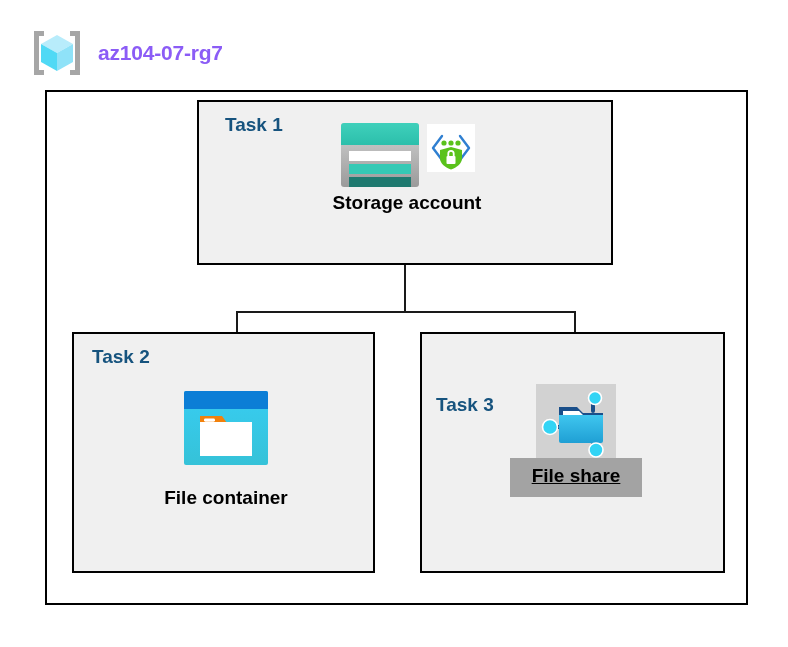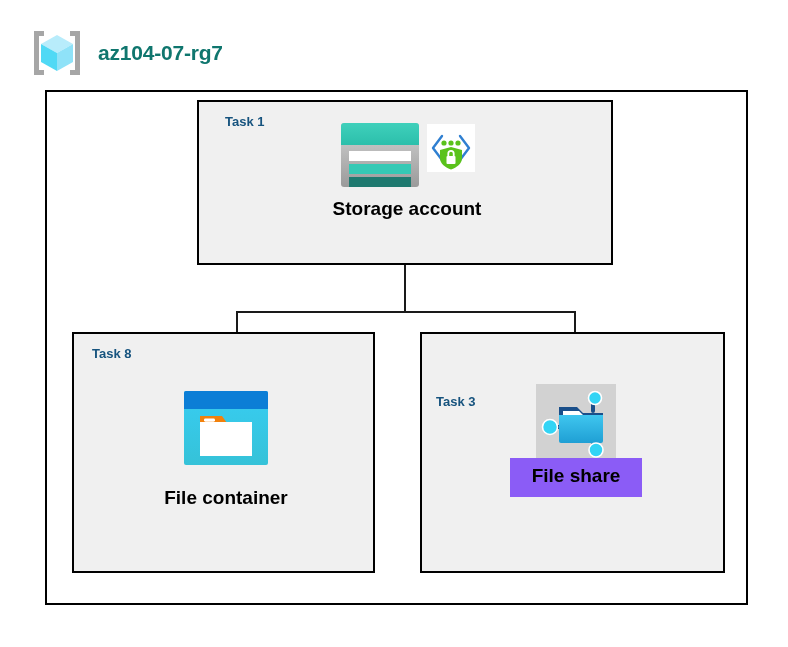--- a/index.html
+++ b/index.html
@@ -32,21 +32,21 @@
     gap: 14px;
   }
   .rg-icon {
     width: 54px;
     height: 50px;
     display: block;
   }
   .rg-title {
     font-size: 21px;
     font-weight: bold;
-    color: #0f766e;
+    color: #8b5cf6;
     letter-spacing: -0.2px;
     white-space: nowrap;
   }
 
   
   .rg-boundary {
     position: absolute;
     left: 45px;
     top: 90px;
     width: 703px;
@@ -62,21 +62,21 @@
     background: #f0f0f0;
     border: 2px solid #000000;
     box-sizing: border-box;
   }
   #task1-box { left: 197px; top: 100px;  width: 416px; height: 165px; }
   #task2-box { left: 72px;  top: 332px;  width: 303px; height: 241px; }
   #task3-box { left: 420px; top: 332px;  width: 305px; height: 241px; }
 
   .task-label {
     position: absolute;
-    font-size: 13px;
+    font-size: 19px;
     font-weight: bold;
     color: #16537e;
     white-space: nowrap;
   }
   #task1-box .task-label { left: 26px; top: 12px; }
   #task2-box .task-label { left: 18px; top: 12px; }
   #task3-box .task-label { left: 14px; top: 12px; margin-top: 48px; }
 
   
   .node {
@@ -93,38 +93,39 @@
     line-height: 1.2;
   }
 
   #storage-node { left: 84px; top: 18px; width: 248px; }
   #storage-node .icon-row {
     display: flex;
     align-items: flex-start;
     gap: 6px;
     height: 72px;
   }
-  #storage-node .node-caption { margin-top: 6px; }
+  #storage-node .node-caption { }
 
   #blob-node { left: 50px; top: 55px; width: 204px; }
   #blob-node .node-caption { margin-top: 20px; }
 
   #fileshare-node { left: 84px; top: 50px; width: 140px; }
   #fileshare-node .fs-icon-bg {
     width: 80px;
     height: 80px;
     background: #d2d2d2;
     display: flex;
     align-items: center;
     justify-content: center;
   }
   #fileshare-node .fs-caption-bg {
-    background: #8b5cf6;
+    background: #a3a3a3;
     padding: 7px 22px 9px 22px;
     margin-top: -6px;
+    text-decoration: underline;
   }
 
   
   .conn {
     position: absolute;
     background: #1a1a1a;
   }
   .conn-v { width: 2px; }
   .conn-h { height: 2px; }
 
@@ -206,21 +207,21 @@
           <rect x="19.5" y="32" width="9" height="8" rx="1" fill="#ffffff"></rect>
 
           <path d="M21.3 32 v-2.4 a2.7 2.7 0 0 1 5.4 0 V32" fill="none" stroke="#ffffff" stroke-width="1.8"></path>
         </svg>
       </div>
       <div class="node-caption">Storage account</div>
     </div>
   </div>
 
   <div class="task-box" id="task2-box">
-    <div class="task-label">Task 8</div>
+    <div class="task-label">Task 2</div>
 
     <div class="node" id="blob-node">
       <svg width="88" height="78" viewBox="0 0 88 78">
         <defs>
           <linearGradient id="blobBody" x1="0" y1="0" x2="0" y2="1">
             <stop offset="0%" stop-color="#38cdf2"></stop>
             <stop offset="100%" stop-color="#35c2d8"></stop>
           </linearGradient>
         </defs>
 

